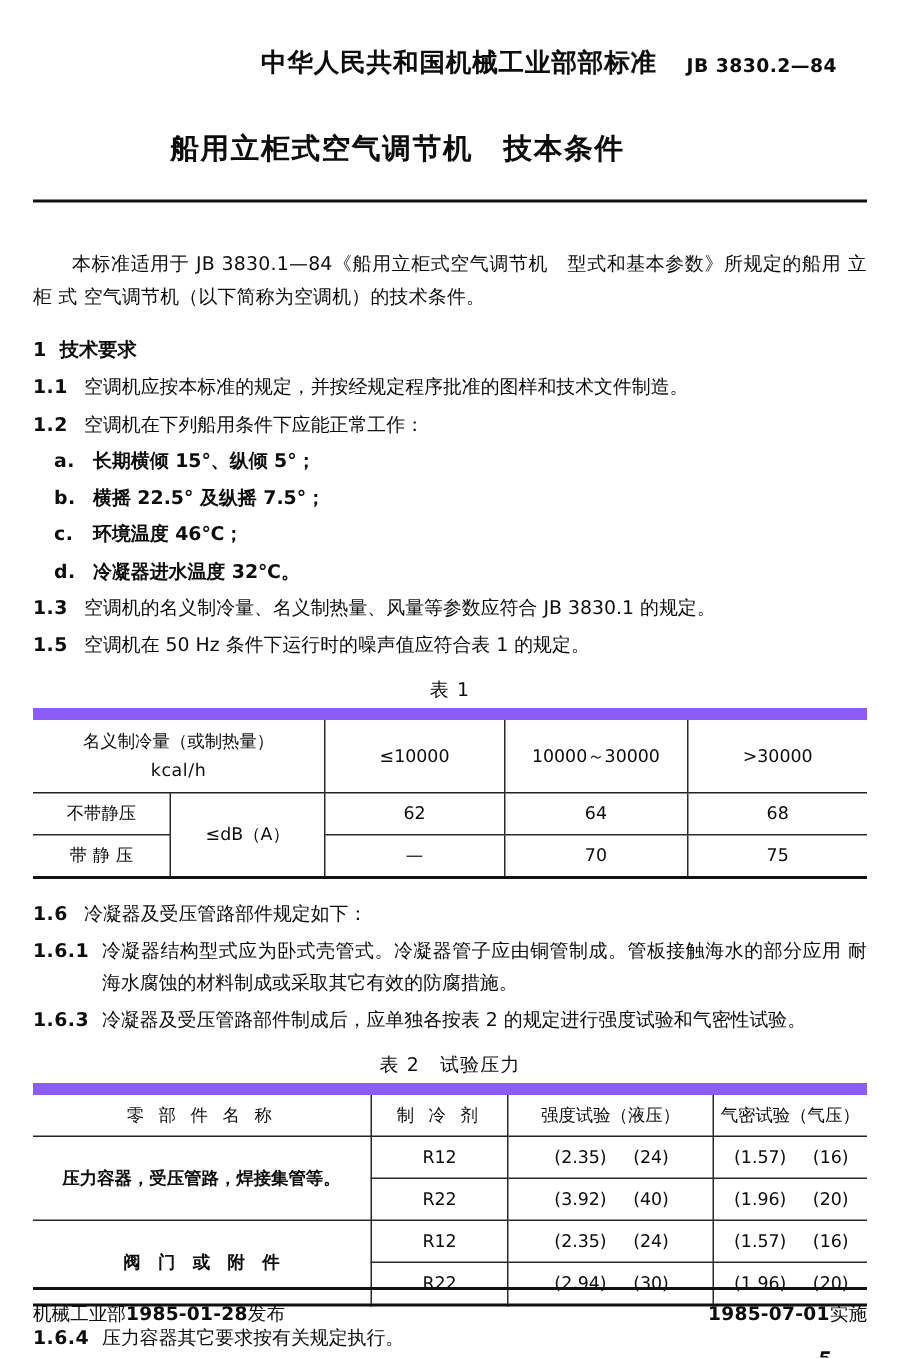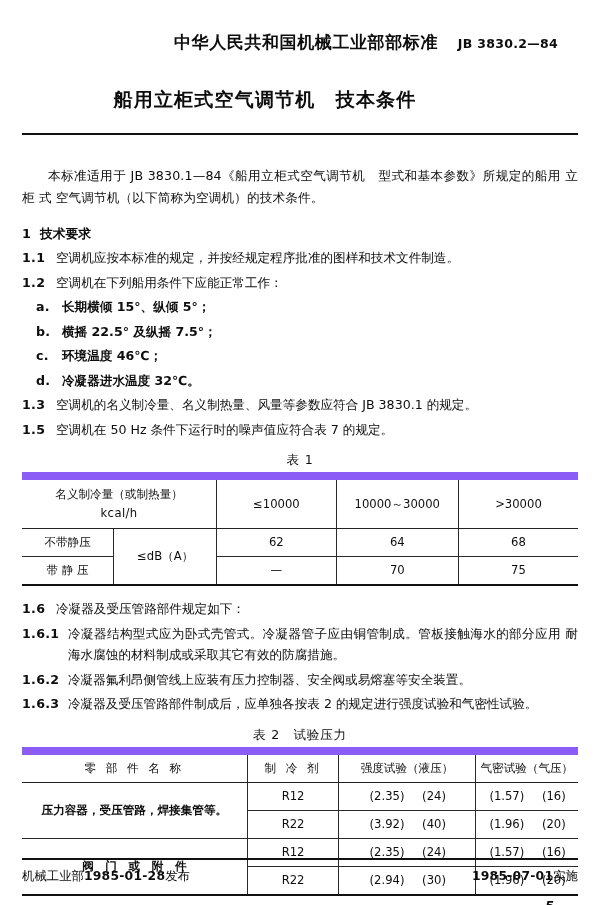--- a/index.html
+++ b/index.html
@@ -218,21 +218,21 @@
     <span class="cnum">d.</span>
     <span class="ctext b">冷凝器进水温度 32℃。</span>
   </div>
 
   <div class="clause">
     <span class="cnum">1.3</span>
     <span class="ctext">空调机的名义制冷量、名义制热量、风量等参数应符合 JB 3830.1 的规定。</span>
   </div>
   <div class="clause">
     <span class="cnum">1.5</span>
-    <span class="ctext">空调机在 50 Hz 条件下运行时的噪声值应符合表 7 的规定。</span>
+    <span class="ctext">空调机在 50 Hz 条件下运行时的噪声值应符合表 1 的规定。</span>
   </div>
 
   <div class="tbl-cap">表 1</div>
   <table class="doc-tbl t1">
     <colgroup>
       <col style="width:16.5%">
         <col style="width:18.5%">
         <col style="width:21.5%">
         <col style="width:22%">
         <col style="width:21.5%">
@@ -269,24 +269,20 @@
 
   <div class="clause">
     <span class="cnum">1.6</span>
     <span class="ctext">冷凝器及受压管路部件规定如下：</span>
   </div>
   <div class="clause deep">
     <span class="cnum">1.6.1</span>
     <span class="ctext">冷凝器结构型式应为卧式壳管式。冷凝器管子应由铜管制成。管板接触海水的部分应用 耐 海水腐蚀的材料制成或采取其它有效的防腐措施。</span>
   </div>
   <div class="clause deep">
-    <span class="cnum">1.6.2</span>
-    <span class="ctext">冷凝器氟利昂侧管线上应装有压力控制器、安全阀或易熔塞等安全装置。</span>
-  </div>
-  <div class="clause deep">
     <span class="cnum">1.6.3</span>
     <span class="ctext">冷凝器及受压管路部件制成后，应单独各按表 2 的规定进行强度试验和气密性试验。</span>
   </div>
 
   <div class="tbl-cap">表 2　试验压力</div>
   <table class="doc-tbl t2">
     <colgroup>
       <col style="width:40.5%">
         <col style="width:16.5%">
         <col style="width:24.5%">

